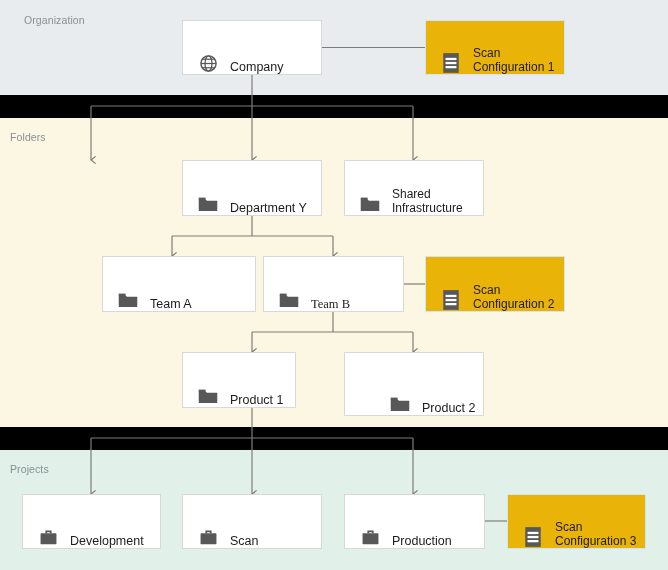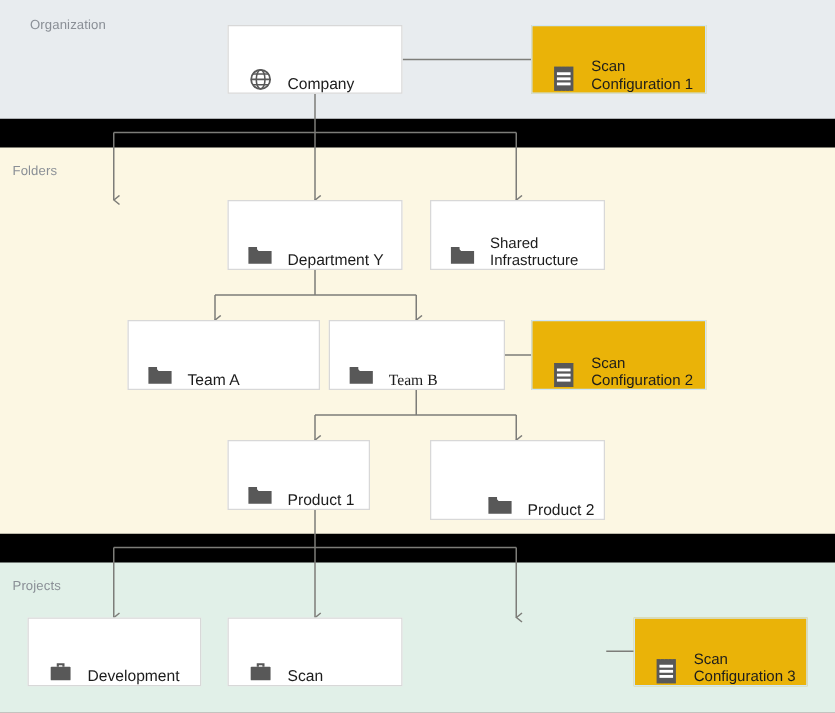--- a/index.html
+++ b/index.html
@@ -259,20 +259,29 @@
   <div class="node" style="left:182px; top:494px; width:140px; height:55px;">
     <span class="node-icon">
       <svg width="19" height="19" viewBox="0 0 22 22">
         <path d="M7.4,3.0 h7.2 v3.2 h-2.0 v-1.4 h-3.2 v1.4 h-2.0 z" fill="#585858"></path>
         <rect x="1.8" y="6.2" width="18.4" height="12.6" rx="0.8" fill="#585858"></rect>
       </svg>
     </span>
     <span class="node-label">Scan</span>
   </div>
 
+  <div class="node" style="left:344px; top:494px; width:141px; height:55px;">
+    <span class="node-icon">
+      <svg width="19" height="19" viewBox="0 0 22 22">
+        <path d="M7.4,3.0 h7.2 v3.2 h-2.0 v-1.4 h-3.2 v1.4 h-2.0 z" fill="#585858"></path>
+        <rect x="1.8" y="6.2" width="18.4" height="12.6" rx="0.8" fill="#585858"></rect>
+      </svg>
+    </span>
+    <span class="node-label">Production</span>
+  </div>
 
   <div class="node scan" style="left:507px; top:494px; width:139px; height:55px;">
     <span class="node-icon">
       <svg width="20" height="22" viewBox="0 0 22 24">
         <path d="M2.5,1.4 h17 v21.2 h-17 z" fill="#585858"></path>
         <path d="M2.5,1.4 l1.7,1.6 1.7,-1.6 1.7,1.6 1.7,-1.6 1.7,1.6 1.7,-1.6 1.7,1.6 1.7,-1.6 1.7,1.6 1.7,-1.6 z" fill="#585858"></path>
         <path d="M2.5,22.6 l1.7,-1.6 1.7,1.6 1.7,-1.6 1.7,1.6 1.7,-1.6 1.7,1.6 1.7,-1.6 1.7,1.6 1.7,-1.6 1.7,1.6 z" fill="#585858"></path>
         <rect x="5.0" y="6.3" width="12" height="2.5" fill="#ffffff"></rect>
         <rect x="5.0" y="10.8" width="12" height="2.5" fill="#ffffff"></rect>
         <rect x="5.0" y="15.3" width="12" height="2.5" fill="#ffffff"></rect>

